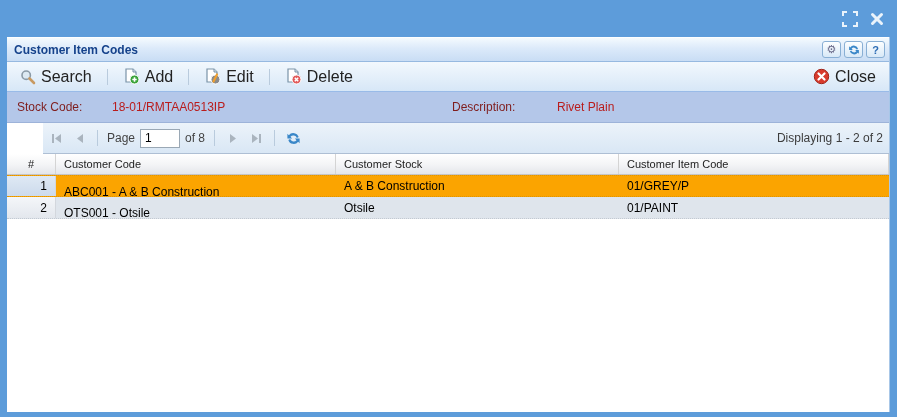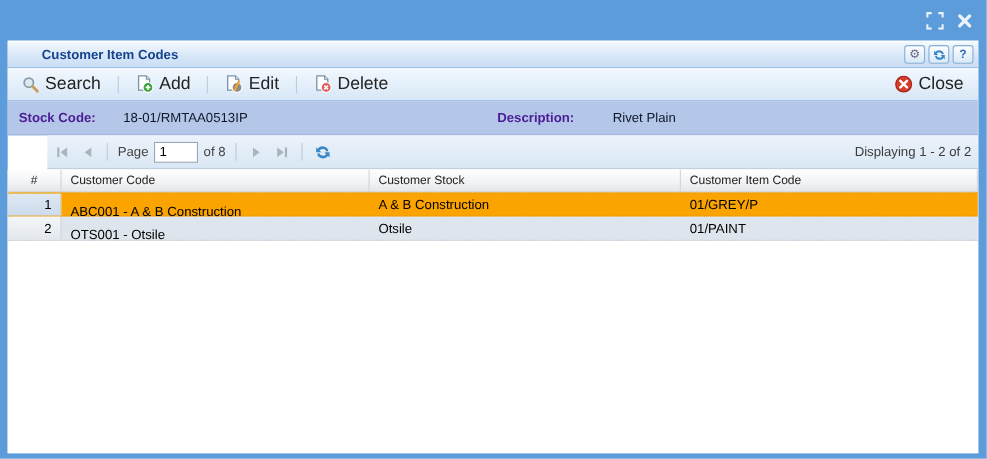--- a/index.html
+++ b/index.html
@@ -8,34 +8,34 @@
 
   
   .titlebar { position:absolute; top:0; left:0; width:897px; height:37px; display:flex; align-items:center; justify-content:flex-end; padding-right:12px; gap:10px; }
   .tb-icon { width:17px; height:17px; display:flex; align-items:center; justify-content:center; cursor:pointer; }
 
   
   .win { position:absolute; left:7px; top:37px; width:883px; height:375px; background:#ffffff; display:flex; flex-direction:column; border-right:1px solid #a8c7e8; }
 
   
   .panel-header { height:25px; flex:0 0 25px; background:linear-gradient(#f4fafe, #dceafa 45%, #c9ddf4); border-top:1px solid #fdfeff; border-bottom:1px solid #96b9e0; display:flex; align-items:center; padding:0 4px 0 7px; }
-  .panel-title { color:#15428b; font-weight:bold; font-size:12px; flex:1;margin-left:24px; }
+  .panel-title { color:#15428b; font-weight:bold; font-size:12px; flex:1; }
   .hdr-tools { display:flex; gap:3px; }
   .hdr-tool { width:19px; height:17px; border:1px solid #89afd4; border-radius:3px; background:linear-gradient(#fdfeff,#d8e9f7); display:flex; align-items:center; justify-content:center; font-size:11px; cursor:pointer; }
 
   
   .toolbar { height:30px; flex:0 0 30px; background:linear-gradient(#f2f8fd,#d7e7f7); border-bottom:1px solid #99bbe8; display:flex; align-items:center; padding:0 8px; gap:6px; }
   .tbtn { display:flex; align-items:center; gap:5px; padding:2px 4px; border:1px solid transparent; border-radius:3px; cursor:pointer; color:#222; font-size:16px; }
   .tsep { width:1px; height:16px; background:#b9cbdd; margin:0 4px; }
   .tspacer { flex:1; }
 
   
   .inforow { height:31px; flex:0 0 31px; background:#b4c7e9; border-bottom:1px solid #9db3d9; display:flex; align-items:center; font-size:12px; }
-  .ilabel { font-weight:bold; color:#4c1d95; }
-  .ivalue { color:#0f172a; }
+  .ilabel { font-weight:normal; color:#7f1d1d; }
+  .ivalue { color:#b91c1c; }
   .lab1 { padding-left:10px; width:105px; }
   .val1 { width:340px; }
   .lab2 { width:105px; }
 
   
   .paging { height:31px; flex:0 0 31px; background:linear-gradient(#ecf3fa,#d9e7f5); border-bottom:1px solid #aebfd4; display:flex; align-items:center; padding:0 4px; gap:5px; color:#444; font-size:12px;margin-left:36px; }
   .pbtn { width:18px; height:18px; display:flex; align-items:center; justify-content:center; cursor:pointer; }
   .page-input { width:40px; height:19px; border:1px solid #9aa8b5; background:#fff; font-family:"Liberation Sans",sans-serif; font-size:12px; padding:0 4px; }
   .pspacer { flex:1; }
   .display-text { color:#3c3c3c; padding-right:2px; }

